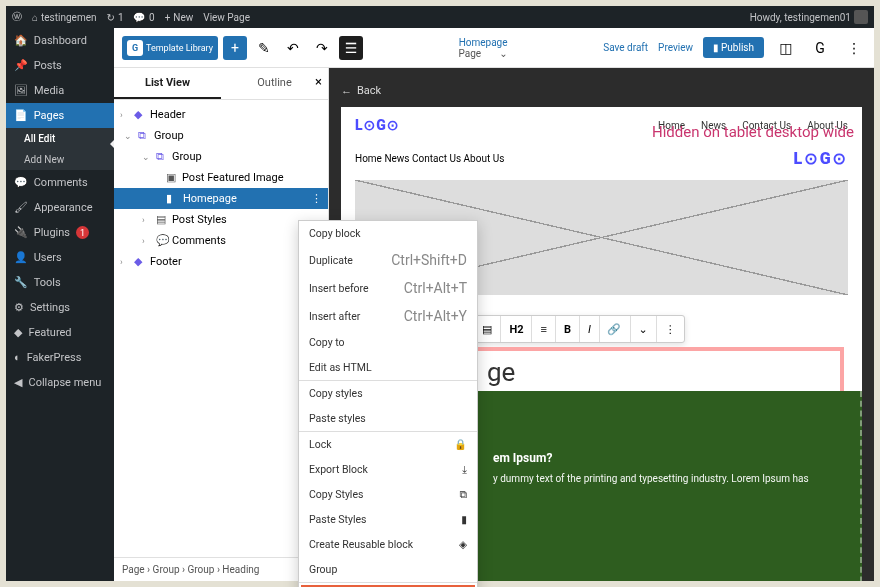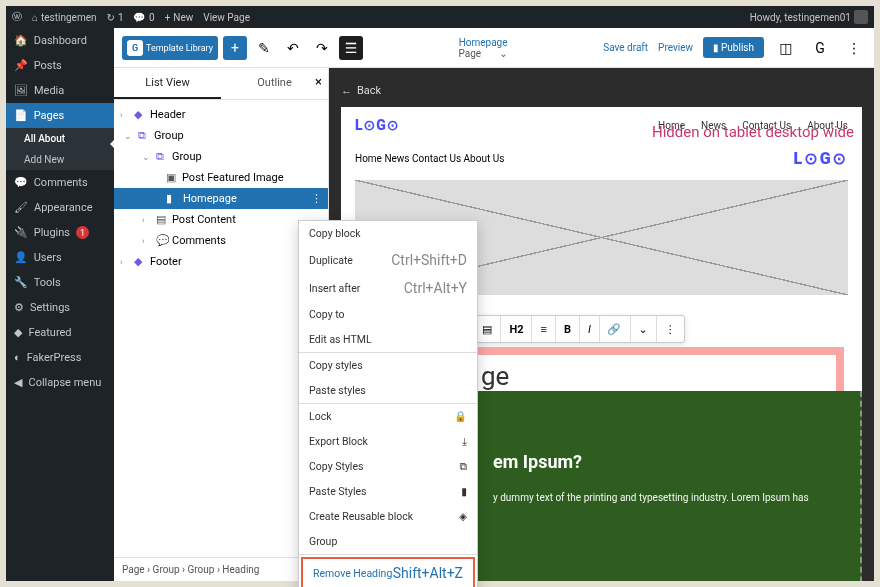--- a/index.html
+++ b/index.html
@@ -27,21 +27,21 @@
 .topbar .c{font-size:10px;text-align:center}
 .topbar .c .t{color:#2271b1}
 .topbar .c .s{color:#555;display:flex;align-items:flex-start;gap:18px;justify-content:center}
 .topbar .r{display:flex;align-items:center;gap:10px;font-size:10px}
 .topbar .r .link{color:#2271b1;cursor:pointer}
 .pub{background:#2271b1;color:#fff;padding:5px 10px;border-radius:3px;cursor:pointer;font-size:10px}
 .main{flex:1;display:flex;min-height:0}
 .listview{width:215px;background:#fff;border-right:1px solid #e0e0e0;display:flex;flex-direction:column;font-size:11px}
 .lvtabs{display:flex;border-bottom:1px solid #e0e0e0;position:relative}
 .lvtabs .tab{flex:1;padding:8px;text-align:center;cursor:pointer;color:#555}
-.lvtabs .tab.a{color:#1e1e1e;border-bottom:2px solid #1e1e1e;font-weight:400}
+.lvtabs .tab.a{color:#1e1e1e;border-bottom:2px solid #1e1e1e;font-weight:700}
 .lvtabs .x{position:absolute;right:6px;top:6px;cursor:pointer;font-size:13px}
 .tree{flex:1;overflow:auto;padding:4px 0}
 .node{display:flex;align-items:center;padding:4px 6px;gap:4px;font-size:11px;cursor:pointer}
 .node.sel{background:#2271b1;color:#fff}
 .node .chev{width:10px;font-size:9px;color:#888}
 .node .ico{width:12px;color:#6b5ce7}
 .node.sel .ico{color:#fff}
 .crumb{border-top:1px solid #e0e0e0;padding:6px 8px;font-size:10px;color:#555}
 .canvas{flex:1;background:#2c2c2c;padding:12px;min-width:0;overflow:hidden;position:relative}
 .backbar{color:#ddd;font-size:11px;padding:4px 0 10px;display:flex;align-items:center;gap:5px}
@@ -50,23 +50,23 @@
 .nav1 .logo{color:#4c4cff;font-weight:900;font-size:14px;letter-spacing:1px}
 .nav1 .links{display:flex;gap:16px;color:#333}
 .hidden-note{position:absolute;right:8px;top:16px;color:#c9356e;font-size:15px}
 .nav2{display:flex;justify-content:space-between;padding:6px 14px;font-size:10px;align-items:center}
 .nav2 .logo2{color:#4c4cff;font-weight:900;font-size:16px;letter-spacing:2px}
 .hero{margin:6px 14px;height:115px;background:#ddd;position:relative}
 .hero::before{content:"";position:absolute;inset:0;background:linear-gradient(to bottom right,transparent 49.7%,#999 49.7%,#999 50.3%,transparent 50.3%),linear-gradient(to top right,transparent 49.7%,#999 49.7%,#999 50.3%,transparent 50.3%)}
 .fmt{position:absolute;left:132px;top:208px;background:#fff;border:1px solid #ccc;border-radius:3px;display:flex;align-items:center;height:28px;box-shadow:0 2px 6px rgba(0,0,0,.12);font-size:11px}
 .fmt .fb{padding:0 8px;border-right:1px solid #ddd;height:100%;display:flex;align-items:center;cursor:pointer}
 .fmt .fb:last-child{border:none}
-.heading-box{position:absolute;left:122px;top:240px;right:18px;border:8px solid #fca5a5;padding:6px 10px;font-size:26px;color:#333}
+.heading-box{position:absolute;left:132px;top:240px;right:18px;border:4px solid #fca5a5;padding:6px 10px;font-size:26px;color:#333}
 .green{position:absolute;left:132px;top:284px;right:0;bottom:0;background:#2e5d1f;color:#fff;padding:60px 18px 10px;border-left:2px dashed rgba(255,255,255,.4);border-right:2px dashed rgba(255,255,255,.4)}
-.green h3{font-size:18px;margin-bottom:20px}
+.green h3{font-size:12px;margin-bottom:8px}
 .green p{font-size:10px;opacity:.95}
 .ctx{position:absolute;left:298px;top:220px;width:180px;background:#fff;border:1px solid #ccc;box-shadow:0 4px 14px rgba(0,0,0,.2);font-size:10.5px;z-index:50}
 .ctx .ci{padding:6px 10px;display:flex;justify-content:space-between;align-items:center;cursor:pointer;color:#333}
 .ctx .sep{height:1px;background:#ddd;margin:0}
 .ctx .sc{color:#888;font-size:14px}
 .ctx .rm{border:2px solid #e8613c;margin:2px}
 .ctx .rm .t{color:#2271b1}
 .ctx .rm .sc{color:#2271b1}
 </style>
 </head>
@@ -89,21 +89,21 @@
         </span>
     </div>
   </div>
 
   <div class="body">
     <div class="sidebar" style="position:relative">
       <div class="mi">🏠 <span>Dashboard</span></div>
       <div class="mi">📌 <span>Posts</span></div>
       <div class="mi">🖼 <span>Media</span></div>
       <div class="mi active">📄 <span>Pages</span></div>
-      <div class="sub sel">All About</div>
+      <div class="sub sel">All Edit</div>
       <div class="sub">Add New</div>
       <div class="mi">💬 <span>Comments</span></div>
       <div class="mi">🖌 <span>Appearance</span></div>
       <div class="mi">🔌 <span>Plugins</span> <span class="badge">1</span></div>
       <div class="mi">👤 <span>Users</span></div>
       <div class="mi">🔧 <span>Tools</span></div>
       <div class="mi">⚙ <span>Settings</span></div>
       <div class="mi">◆ <span>Featured</span></div>
       <div class="mi">◐ <span>FakerPress</span></div>
       <div class="mi">◀ <span>Collapse menu</span></div>
@@ -170,21 +170,21 @@
             <div class="node sel" style="padding-left:52px;justify-content:space-between">
                 <span style="display:flex;gap:5px;align-items:center">
                   <span class="ico">▮</span>
                   <span>Homepage</span>
                 </span>
                 <span>⋮</span>
               </div>
             <div class="node" style="padding-left:28px">
                 <span class="chev">›</span>
                 <span class="ico" style="color:#555">▤</span>
-                <span>Post Content</span>
+                <span>Post Styles</span>
               </div>
             <div class="node" style="padding-left:28px">
                 <span class="chev">›</span>
                 <span class="ico" style="color:#555">💬</span>
                 <span>Comments</span>
               </div>
             <div class="node">
                 <span class="chev">›</span>
                 <span class="ico">◆</span>
                 <span>Footer</span>
@@ -247,20 +247,24 @@
 
 <div class="ctx">
   <div class="ci">
       <span>Copy block</span>
     </div>
   <div class="ci">
       <span>Duplicate</span>
       <span class="sc">Ctrl+Shift+D</span>
     </div>
   <div class="ci">
+      <span>Insert before</span>
+      <span class="sc">Ctrl+Alt+T</span>
+    </div>
+  <div class="ci">
       <span>Insert after</span>
       <span class="sc">Ctrl+Alt+Y</span>
     </div>
   <div class="ci">
       <span>Copy to</span>
     </div>
   <div class="ci">
       <span>Edit as HTML</span>
     </div>
   <div class="sep"></div>

